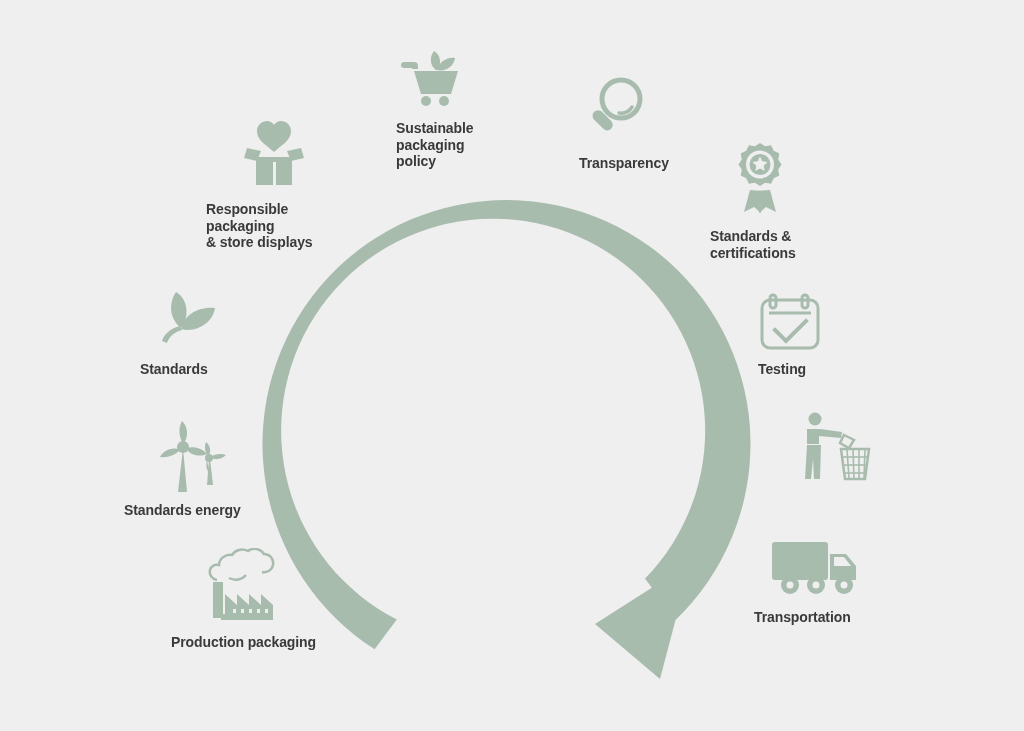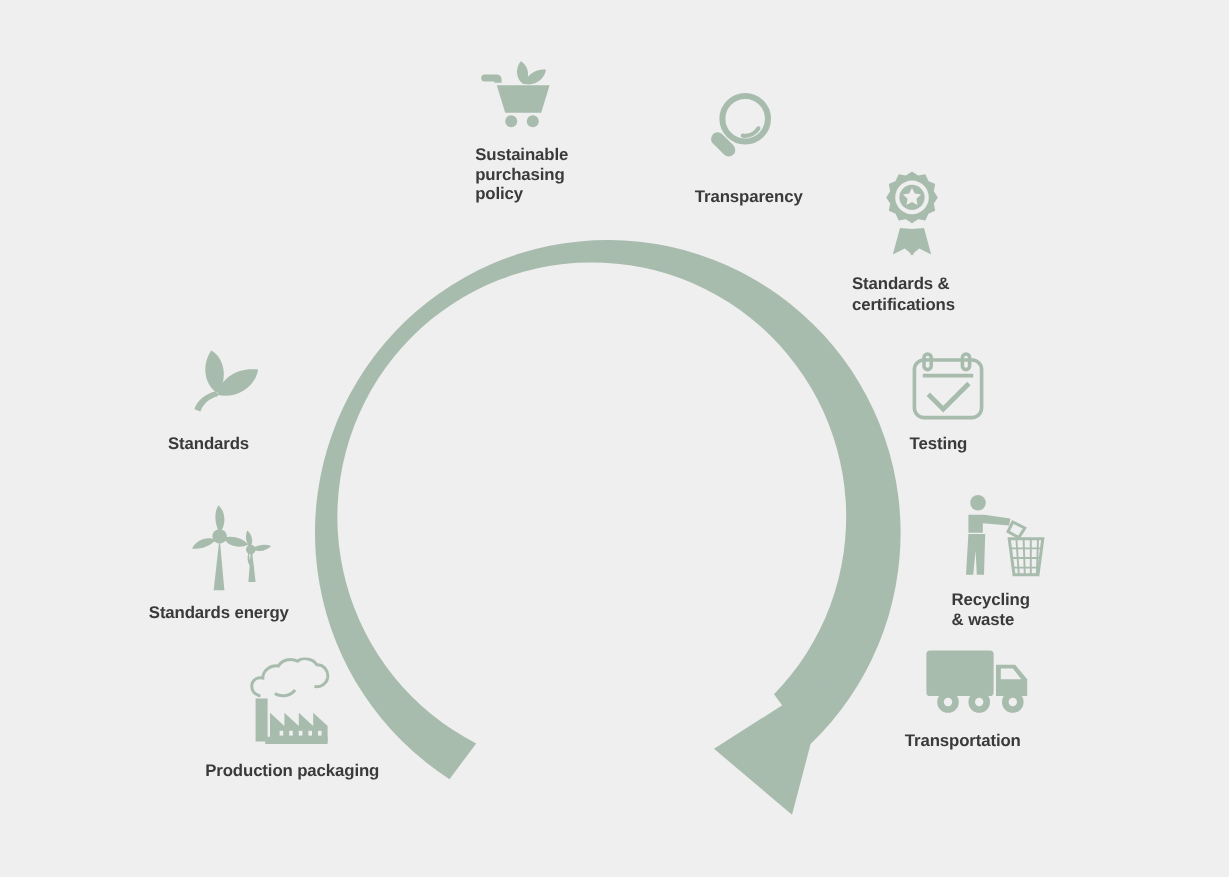--- a/index.html
+++ b/index.html
@@ -94,33 +94,46 @@
   <div class="node n-purchasing">
     <svg class="node-icon" width="72" height="72" viewBox="0 0 72 72">
       <path fill="#a8bcae" d="M8 22h10a4 4 0 0 1 4 4v3h-6v-1H8a3 3 0 0 1 0-6z"></path>
       <path fill="#a8bcae" d="M18 31h44l-7 23H25z"></path>
       <circle fill="#a8bcae" cx="30" cy="61" r="5"></circle>
       <circle fill="#a8bcae" cx="48" cy="61" r="5"></circle>
       <path fill="#a8bcae" d="M40 30c-6-4-7-13-2-19 6 3 8 12 4 19z"></path>
       <path fill="#a8bcae" d="M41 30c2-8 10-13 18-12-1 8-9 14-18 12z"></path>
     </svg>
     <div class="node-label">Sustainable
-purchasing
+packaging
 policy</div>
   </div>
 
   <div class="node n-transparency">
     <svg class="node-icon" width="72" height="72" viewBox="0 0 72 72">
       <circle cx="42" cy="26" r="19" fill="none" stroke="#a8bcae" stroke-width="5"></circle>
       <path d="M53 34a13 13 0 0 1-13 6" fill="none" stroke="#a8bcae" stroke-width="3.5" stroke-linecap="round"></path>
       <rect x="12" y="42" width="24" height="11" rx="5.5" fill="#a8bcae" transform="rotate(45 24 47)"></rect>
     </svg>
     <div class="node-label">Transparency</div>
   </div>
 
+  <div class="node n-packaging">
+    <svg class="node-icon" width="80" height="78" viewBox="0 0 80 78" style="margin-left:28px;">
+      <path fill="#a8bcae" d="M40 37c-9-8-17-12-17-21 0-6 5-10 10-10 3 0 6 2 7 4 1-2 4-4 7-4 5 0 10 4 10 10 0 9-8 13-17 21z"></path>
+      <path fill="#a8bcae" d="M13 33l14 3-4 10-13-3z"></path>
+      <path fill="#a8bcae" d="M67 33l-14 3 4 10 13-3z"></path>
+      <path fill="#a8bcae" d="M22 42h36v28H22z"></path>
+      <path fill="#a8bcae" d="M22 42l18 6v22l-18-6z"></path>
+      <path fill="#efefef" d="M39 47h3v24h-3z"></path>
+    </svg>
+    <div class="node-label">Responsible
+packaging
+&amp; store displays</div>
+  </div>
 
   <div class="node n-standards">
     <svg class="node-icon" width="72" height="78" viewBox="0 0 72 78" style="margin-left:14px;">
       <path fill="#a8bcae" d="M26 50l-6 22 10-5 7 6 2-22z"></path>
       <path fill="#a8bcae" d="M46 50l6 22-10-5-7 6-2-22z"></path>
       <path fill="#a8bcae" d="M36 3l5.1 3.3 6-1.1 2.6 5.6 5.6 2.6-1.1 6L57.5 24.5l-3.3 5.1 1.1 6-5.6 2.6-2.6 5.6-6-1.1L36 46l-5.1-3.3-6 1.1-2.6-5.6-5.6-2.6 1.1-6-3.3-5.1 3.3-5.1-1.1-6 5.6-2.6 2.6-5.6 6 1.1z"></path>
       <circle cx="36" cy="24.5" r="14" fill="#efefef"></circle>
       <circle cx="36" cy="24.5" r="10.5" fill="#a8bcae"></circle>
       <path fill="#efefef" d="M36 16.5l2.3 4.8 5.2.7-3.8 3.7.9 5.2-4.6-2.5-4.6 2.5.9-5.2-3.8-3.7 5.2-.7z"></path>
     </svg>
@@ -177,22 +190,20 @@
 
       <path fill="none" stroke="#a8bcae" stroke-width="2.5" d="M42 38h28l-4 30H46z"></path>
       <line x1="48" y1="38" x2="50" y2="68" stroke="#a8bcae" stroke-width="1.6"></line>
       <line x1="54" y1="38" x2="55" y2="68" stroke="#a8bcae" stroke-width="1.6"></line>
       <line x1="60" y1="38" x2="60" y2="68" stroke="#a8bcae" stroke-width="1.6"></line>
       <line x1="66" y1="38" x2="65" y2="68" stroke="#a8bcae" stroke-width="1.6"></line>
       <line x1="43" y1="46" x2="69" y2="46" stroke="#a8bcae" stroke-width="1.6"></line>
       <line x1="44" y1="54" x2="68" y2="54" stroke="#a8bcae" stroke-width="1.6"></line>
       <line x1="45" y1="62" x2="67" y2="62" stroke="#a8bcae" stroke-width="1.6"></line>
     </svg>
-    <div class="node-label">Recycling
-&amp; waste</div>
   </div>
 
   <div class="node n-production">
     <svg class="node-icon" width="84" height="76" viewBox="0 0 84 76" style="margin-left:28px;">
 
       <path fill="none" stroke="#a8bcae" stroke-width="2.5" d="M18 32c-5-1-8-5-7-10 1-4 5-6 9-5 0-6 6-11 13-10 3-5 10-7 16-4 5-4 13-2 16 3 6 0 10 5 9 11-1 5-6 8-11 7"></path>
       <path fill="none" stroke="#a8bcae" stroke-width="2.5" d="M30 30c6 3 13 2 17-3"></path>
 
       <path fill="#a8bcae" d="M14 34h10v36H14z"></path>
       <path fill="#a8bcae" d="M26 70V46l12 11V46l12 11V46l12 11V46l12 11v13z"></path>

